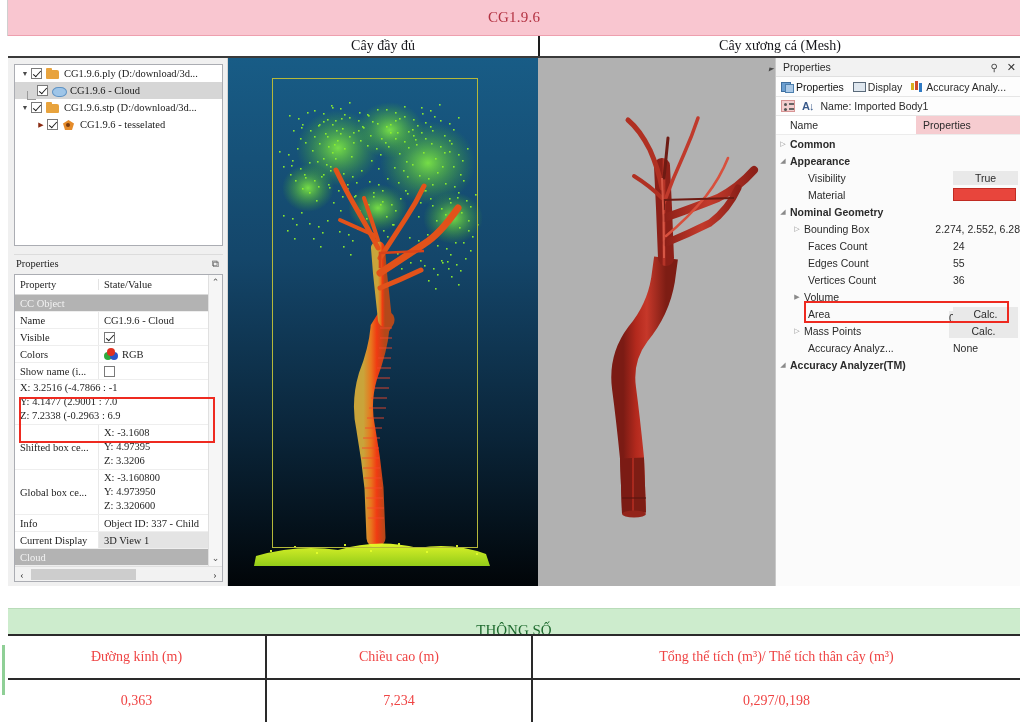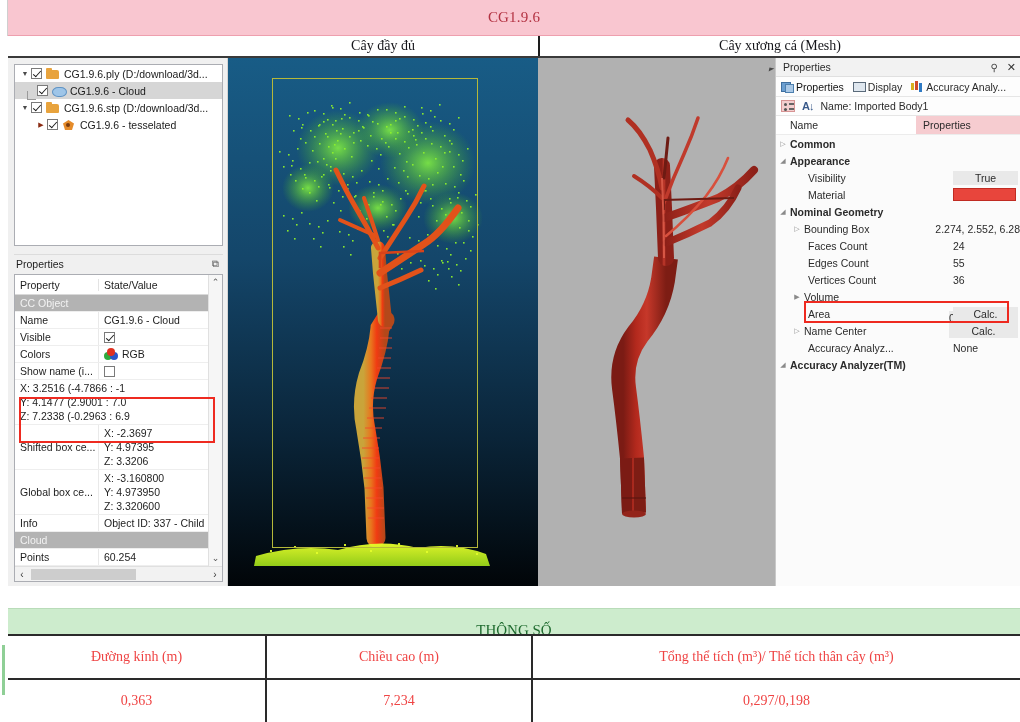--- a/index.html
+++ b/index.html
@@ -55,20 +55,21 @@
     background: #fff;
   }
 
   
   .cc-dock {
     width: 220px; height: 100%;
     background: #f0f0f0;
     border-right: 1px solid #d4d4d4;
     display: flex; flex-direction: column;
     position: relative;
+    font-family: Liberation Serif, serif;
   }
   .cc-tree {
     margin: 6px 4px 0 6px;
     height: 182px;
     background: #ffffff;
     border: 1px solid #abadb3;
     overflow: hidden;
     position: relative;
   }
   .tree-row {
@@ -463,40 +464,44 @@
           <div class="c-b multi">
             <div>X: 3.2516 (-4.7866 : -1</div>
             <div>Y: 4.1477 (2.9001 : 7.0</div>
             <div>Z: 7.2338 (-0.2963 : 6.9</div>
           </div>
         </div>
 
         <div class="pt-row">
           <div class="c-a">Shifted box ce...</div>
           <div class="c-b multi">
-            <div>X: -2.3697</div>
+            <div>X: -3.1608</div>
             <div>Y: 4.97395</div>
             <div>Z: 3.3206</div>
           </div>
         </div>
 
         <div class="pt-row">
           <div class="c-a">Global box ce...</div>
           <div class="c-b multi">
             <div>X: -3.160800</div>
             <div>Y: 4.973950</div>
             <div>Z: 3.320600</div>
           </div>
         </div>
 
         <div class="pt-row">
           <div class="c-a">Info</div>
           <div class="c-b">Object ID: 337 - Child</div>
         </div>
 
+        <div class="pt-row grayval">
+          <div class="c-a">Current Display</div>
+          <div class="c-b">3D View 1</div>
+        </div>
 
         <div class="pt-row section">
           <div class="c-a">Cloud</div>
         </div>
 
         <div class="pt-row">
           <div class="c-a">Points</div>
           <div class="c-b">60.254</div>
         </div>
 
@@ -770,21 +775,21 @@
           <span class="ind"></span>
         <span class="lbl">Area</span>
         <span class="val">
           <span class="val-box-gray">Calc.</span>
         </span>
       </div>
 
       <div class="gm-row sub">
         <span class="pad"></span>
         <span class="exp">▷</span>
-        <span class="lbl">Name Center</span>
+        <span class="lbl">Mass Points</span>
         <span class="val">
           <span class="val-box-gray">Calc.</span>
         </span>
       </div>
 
       <div class="gm-row sub">
         <span class="pad"></span>
           <span class="ind"></span>
         <span class="lbl">Accuracy Analyz...</span>
         <span class="val val-plain">None</span>

